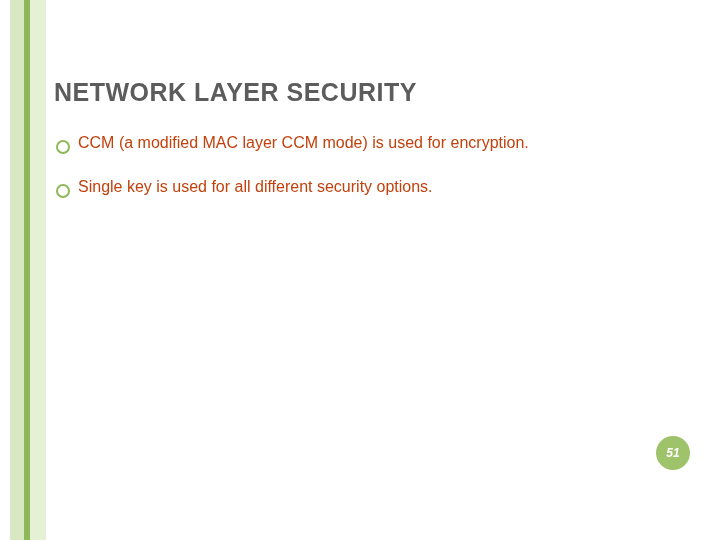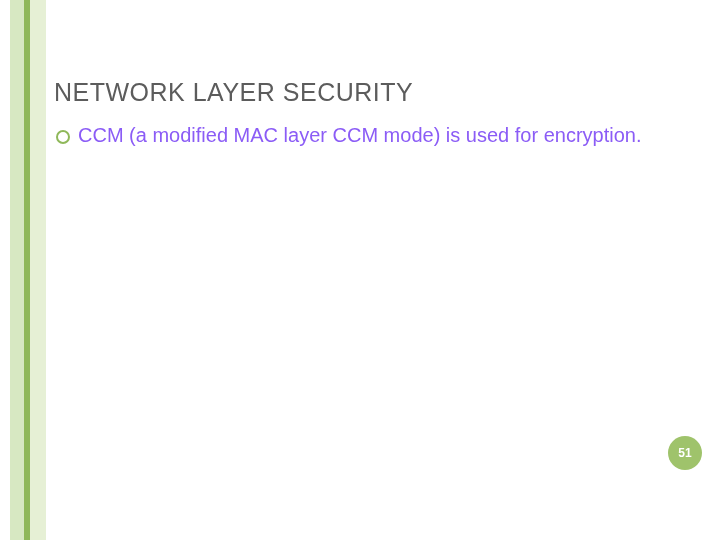--- a/index.html
+++ b/index.html
@@ -23,70 +23,72 @@
     left: 46px;
     top: 0;
     width: 608px;
     height: 540px;
     padding: 78px 10px 0 8px;
   }
   .title {
     font-size: 25px;
     letter-spacing: 0.5px;
     color: #5c5c5c;
-    font-weight: 400;
-    margin-bottom: 16px;
+    font-weight: 700;
+    margin-bottom: 26px;
   }
   .bullets { list-style: none; }
   .bullets li {
     position: relative;
     padding-left: 24px;
-    font-size: 20px;
+    font-size: 16px;
     line-height: 1.22;
-    color: #8b5cf6;
+    color: #c2410c;
     margin-bottom: 24px;
   }
   .bullets li::before {
     content: "";
     position: absolute;
     left: 2px;
     top: 7px;
     width: 10px;
     height: 10px;
     border: 2px solid #8fb85a;
     border-radius: 50%;
     background: transparent;
   }
   .pagebadge {
     position: absolute;
-    right: 18px;
+    right: 30px;
     bottom: 70px;
     width: 34px;
     height: 34px;
     border-radius: 50%;
     background: #9fc36b;
     color: #fff;
     font-size: 12px;
     font-weight: bold;
     display: flex;
     align-items: center;
     justify-content: center;
+    font-style: italic;
   }
 </style>
 </head>
 <body>
 
 <div class="slide">
   <div class="stripe stripe-outer"></div>
   <div class="stripe stripe-dark"></div>
   <div class="stripe stripe-inner"></div>
 
   <div class="content">
     <h1 class="title">NETWORK LAYER SECURITY</h1>
     <ul class="bullets">
       <li>CCM (a modified MAC layer CCM mode) is used for encryption.</li>
+      <li>Single key is used for all different security options.</li>
     </ul>
   </div>
 
   <div class="pagebadge">
     <span>51</span>
   </div>
 </div>
 
 </body></html>

